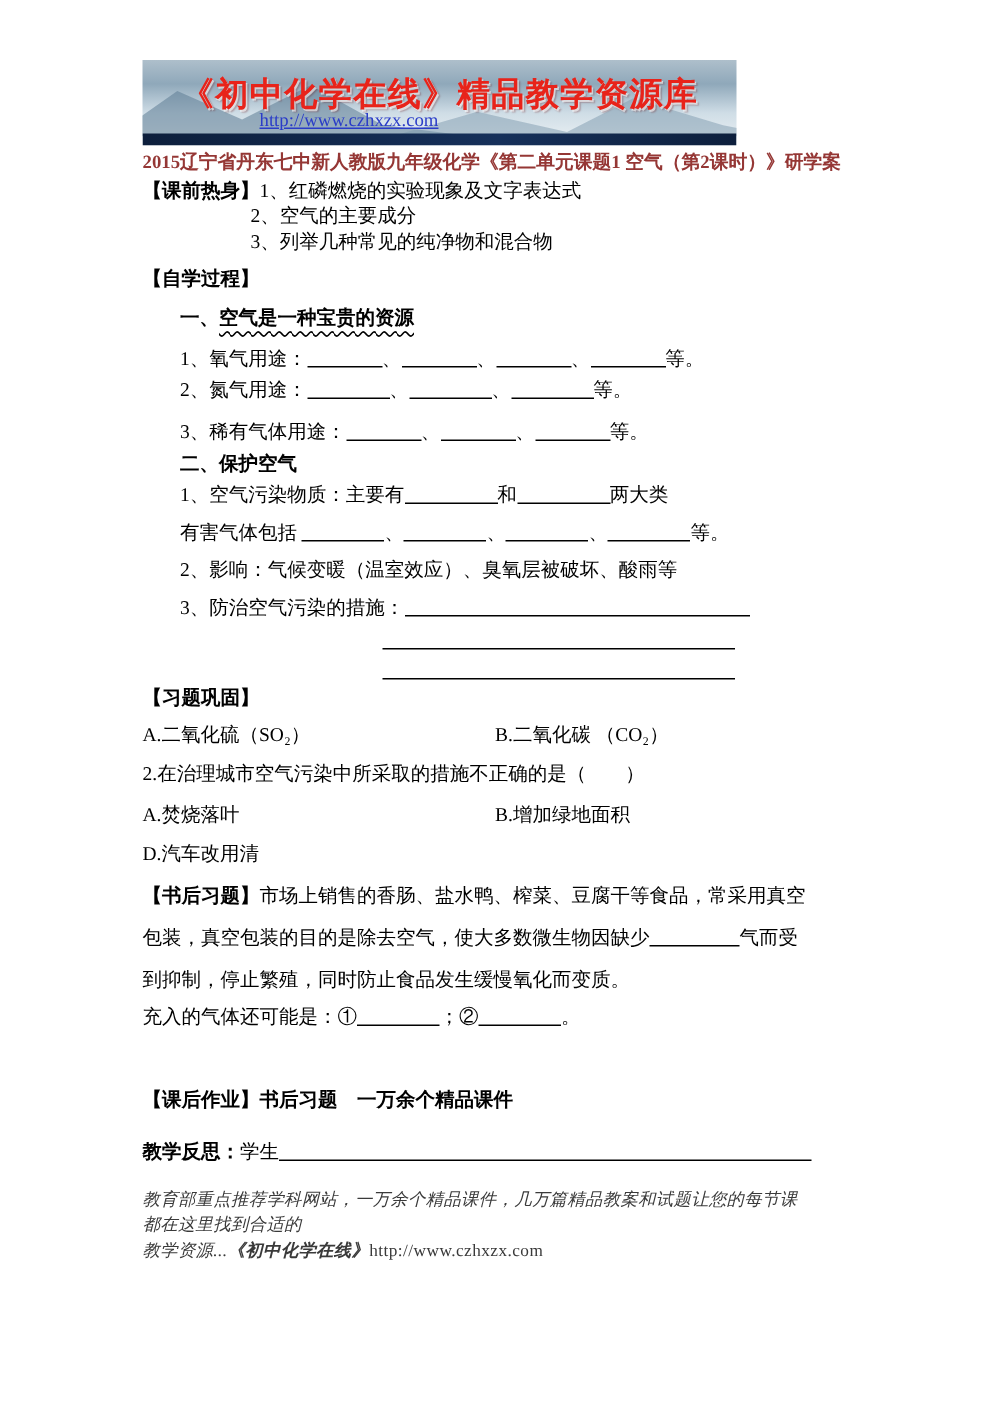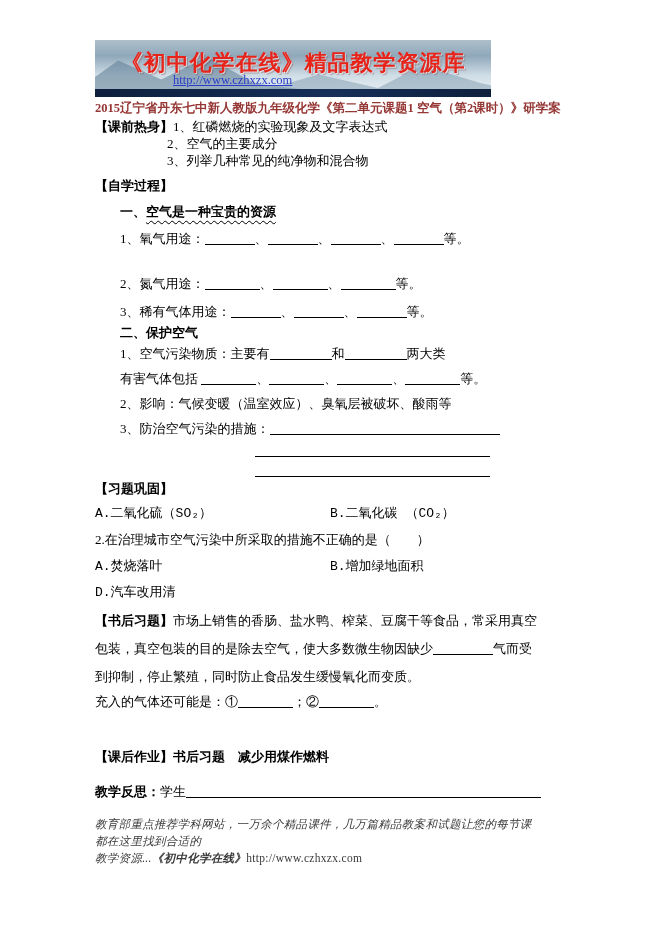--- a/index.html
+++ b/index.html
@@ -61,21 +61,21 @@
     font-size: 12.5px; font-weight: bold; color: #953735;
     white-space: nowrap; line-height: 17px;
   }
   .ind1 { padding-left: 25px; }
   .ind2 { padding-left: 72px; }
 
   .mt8  { margin-top: 8px; }
   .mt9  { margin-top: 9px; }
   .mt10 { margin-top: 10px; }
   .mt11 { margin-top: 11px; }
-  .mt12 { margin-top: 28px; }
+  .mt12 { margin-top: 4px; }
   .mt4  { margin-top: 4px; }
   .mt5  { margin-top: 5px; }
   .mt3  { margin-top: 3px; }
   .mt2  { margin-top: 2px; }
   .mt6  { margin-top: 6px; }
   .mt18 { margin-top: 18px; }
   .mt38 { margin-top: 38px; }
   .mt1  { margin-top: 1px; }
 
   .sec1-title { font-weight: bold; }
@@ -99,21 +99,21 @@
   .w230 { width: 230px; }
   .w355 { width: 355px; }
 
   .ruled-line {
     margin-left: 160px;
     width: 235px;
     height: 15px;
     border-bottom: 1px solid #000;
   }
 
-  .opt-row { display: flex; line-height: 17px; font-family: Liberation Mono, monospace; }
+  .opt-row { display: flex; line-height: 17px; }
   .opt-l { width: 235px; }
 
   .ext-para { line-height: 28px; text-align: left; }
 
   .homework-line { font-weight: bold; line-height: 17px; }
 
   .reflect-line { line-height: 17px; }
   .reflect-label { font-weight: bold; }
 
   .footer {
@@ -202,21 +202,21 @@
 
     <div class="ext-para mt6">
       <span class="b">【书后习题】</span><span>市场上销售的香肠、盐水鸭、榨菜、豆腐干等食品，常采用真空包装，真空包装的目的是除去空气，使大多数微生物因缺少</span><span class="blank w60"></span><span>气而受到抑制，停止繁殖，同时防止食品发生缓慢氧化而变质。</span>
     </div>
 
     <div class="t mt2">
       <span>充入的气体还可能是：①</span><span class="blank w55"></span><span>；②</span><span class="blank w55"></span><span>。</span>
     </div>
 
     <div class="homework-line mt38">
-      <span>【课后作业】</span><span>书后习题　减少用煤作燃料</span>
+      <span>【课后作业】</span><span>书后习题　一万余个精品课件</span>
     </div>
 
     <div class="reflect-line mt18">
       <span class="reflect-label">教学反思：</span><span>学生</span><span class="blank w355"></span>
     </div>
 
   </div>
 
   <div class="footer">
     <div>教育部重点推荐学科网站，一万余个精品课件，几万篇精品教案和试题让您的每节课都在这里找到合适的</div>

